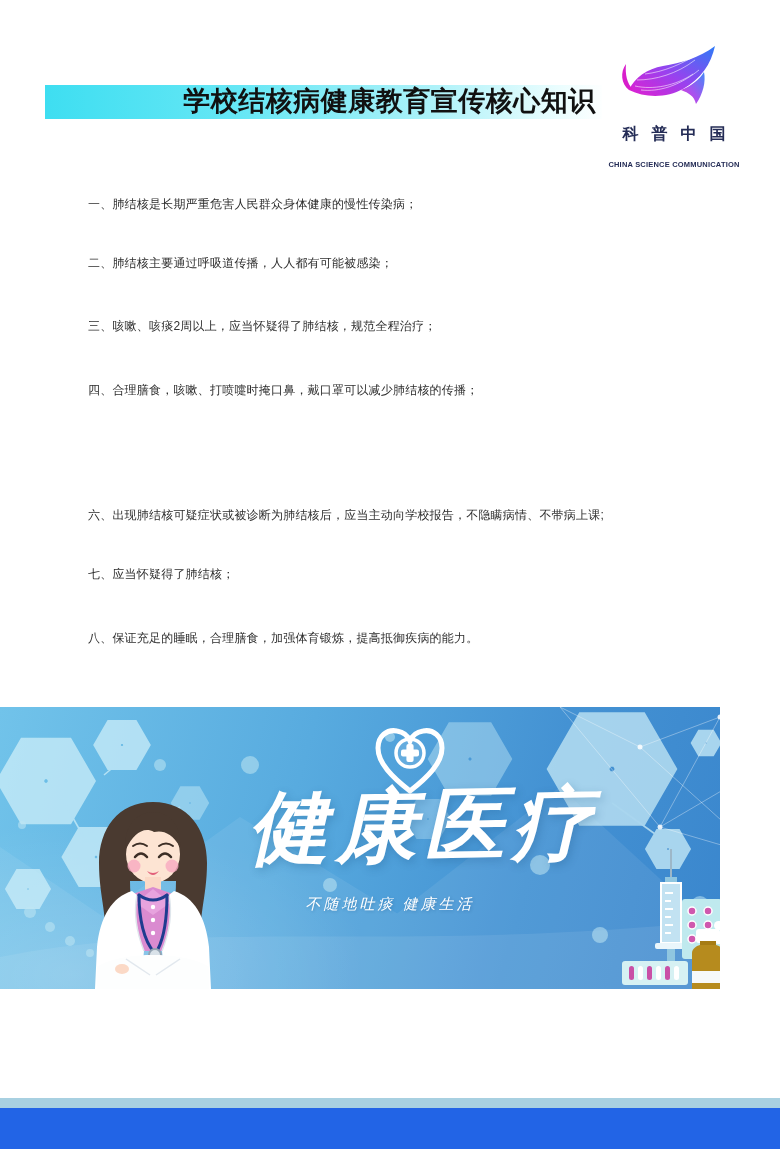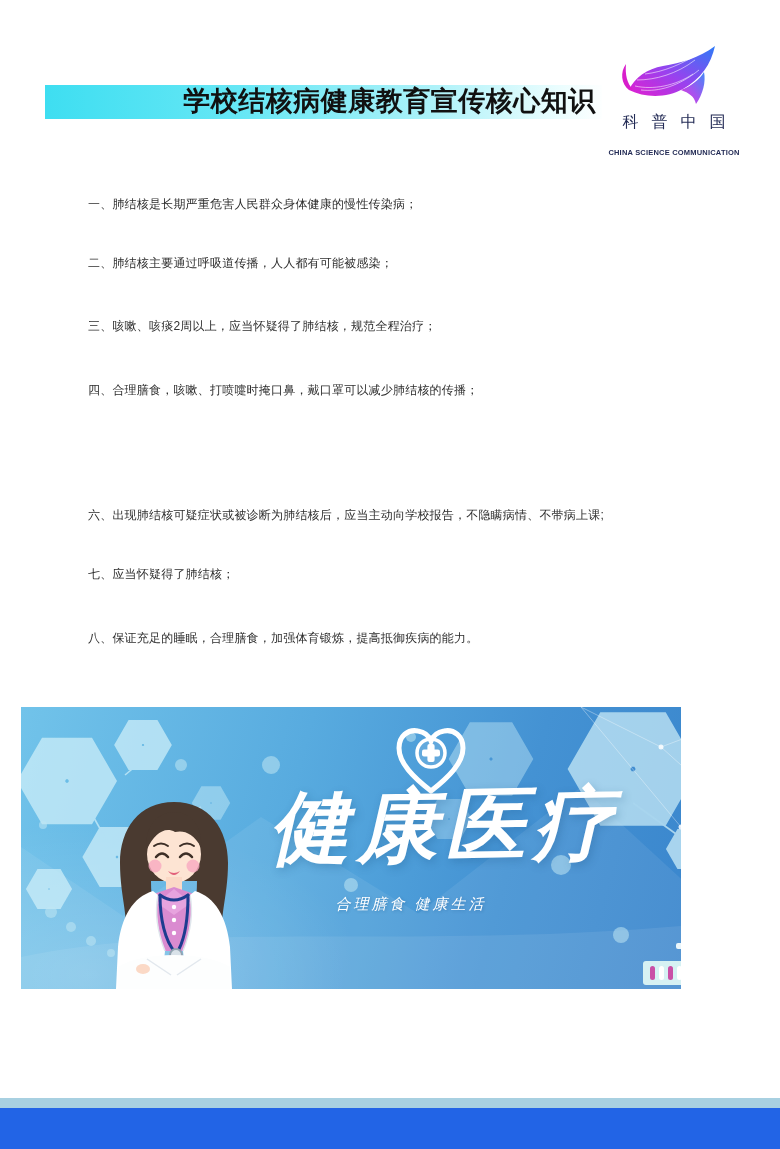--- a/index.html
+++ b/index.html
@@ -8,34 +8,34 @@
 
   
   .title-bar{position:absolute;left:45px;top:85px;width:557px;height:34px;
     background:linear-gradient(90deg,#3edef1 0%,#66e7f5 35%,#aef2f9 70%,#eafdfe 92%,#fdffff 100%);}
   .title-text{position:absolute;left:0;right:0;top:50%;transform:translateY(-52%);
     text-align:center;padding-left:132px;font-size:27px;font-weight:bold;color:#111;
     letter-spacing:0.5px;white-space:nowrap;}
 
   .logo{position:absolute;left:604px;top:38px;width:140px;text-align:center;}
   .logo svg{display:block;margin:0 auto;}
-  .logo-cn{font-size:16px;font-weight:normal;color:#242c56;letter-spacing:13px;margin-right:-13px;
-    margin-top:2px;white-space:nowrap;}
+  .logo-cn{font-size:16px;font-weight:bold;color:#242c56;letter-spacing:13px;margin-right:-13px;
+    margin-top:14px;white-space:nowrap;}
   .logo-en{font-size:7.5px;font-weight:bold;color:#242c56;letter-spacing:0.2px;margin-top:15px;
     white-space:nowrap;}
 
   
   .k-item{position:absolute;left:88px;width:685px;font-size:12px;line-height:22px;
     color:#2e2e2e;letter-spacing:0.2px;white-space:nowrap;}
 
   
-  .banner{position:absolute;left:0;top:707px;width:660px;height:282px;overflow:hidden;
+  .banner{position:absolute;left:0;top:707px;width:720px;height:282px;overflow:hidden;
     background:
       radial-gradient(70% 90% at 10% 95%, rgba(255,255,255,0.18), rgba(255,255,255,0) 60%),
-      linear-gradient(105deg,#71c3ea 0%,#58abdf 40%,#4492d3 72%,#3a86cd 100%); margin-left: 21px;}
+      linear-gradient(105deg,#71c3ea 0%,#58abdf 40%,#4492d3 72%,#3a86cd 100%);}
   .banner svg{position:absolute;}
   .deco{left:0;top:0;}
   .banner-title{position:absolute;left:248px;top:66px;font-size:80px;font-weight:bold;
     font-style:italic;color:#ffffff;letter-spacing:8px;white-space:nowrap;
     font-family:"Liberation Serif",serif;transform:rotate(-1deg);
     text-shadow:2px 3px 8px rgba(20,70,120,0.25);}
   .banner-subtitle{position:absolute;left:0;top:188px;width:780px;text-align:center;
     font-size:15px;font-style:italic;color:#ffffff;letter-spacing:3px;white-space:nowrap;
     text-shadow:1px 1px 3px rgba(20,70,120,0.3);}
 
@@ -181,21 +181,21 @@
       <circle cx="89" cy="156" r="6" fill="#d9e2e9" stroke="#93a3b2" stroke-width="2"></circle>
       <path d="M31,168 C55,152 119,152 143,168 L143,190 L31,190 Z" fill="#fdfefe"></path>
       <g stroke="#e2e8ee" stroke-width="1.5">
         <line x1="60" y1="160" x2="84" y2="176"></line>
         <line x1="114" y1="160" x2="90" y2="176"></line>
       </g>
       <ellipse cx="56" cy="170" rx="7" ry="5" fill="#fbd9c6"></ellipse>
     </svg>
 
     <div class="banner-title">健康医疗</div>
-    <div class="banner-subtitle">合理膳食 健康生活</div>
+    <div class="banner-subtitle">不随地吐痰 健康生活</div>
 
     <svg style="left:608px;top:136px" width="172" height="146" viewBox="0 0 172 146">
       <line x1="63" y1="6" x2="63" y2="36" stroke="#9db7c8" stroke-width="2"></line>
       <rect x="57" y="34" width="12" height="6" fill="#8fc6e0"></rect>
       <rect x="53" y="40" width="20" height="60" fill="#c2e2f2" stroke="#ffffff" stroke-width="2"></rect>
       <path d="M57,50 h8 M57,58 h6 M57,66 h8 M57,74 h6 M57,82 h8 M57,90 h6" stroke="#ffffff" stroke-width="2"></path>
       <rect x="47" y="100" width="32" height="6" rx="2" fill="#eaf6fb"></rect>
       <rect x="59" y="106" width="8" height="12" fill="#8fc6e0"></rect>
       <rect x="74" y="56" width="40" height="60" rx="3" fill="#bfe9ee"></rect>
       <g fill="#cf58ae" stroke="#ffffff" stroke-width="1.5">

